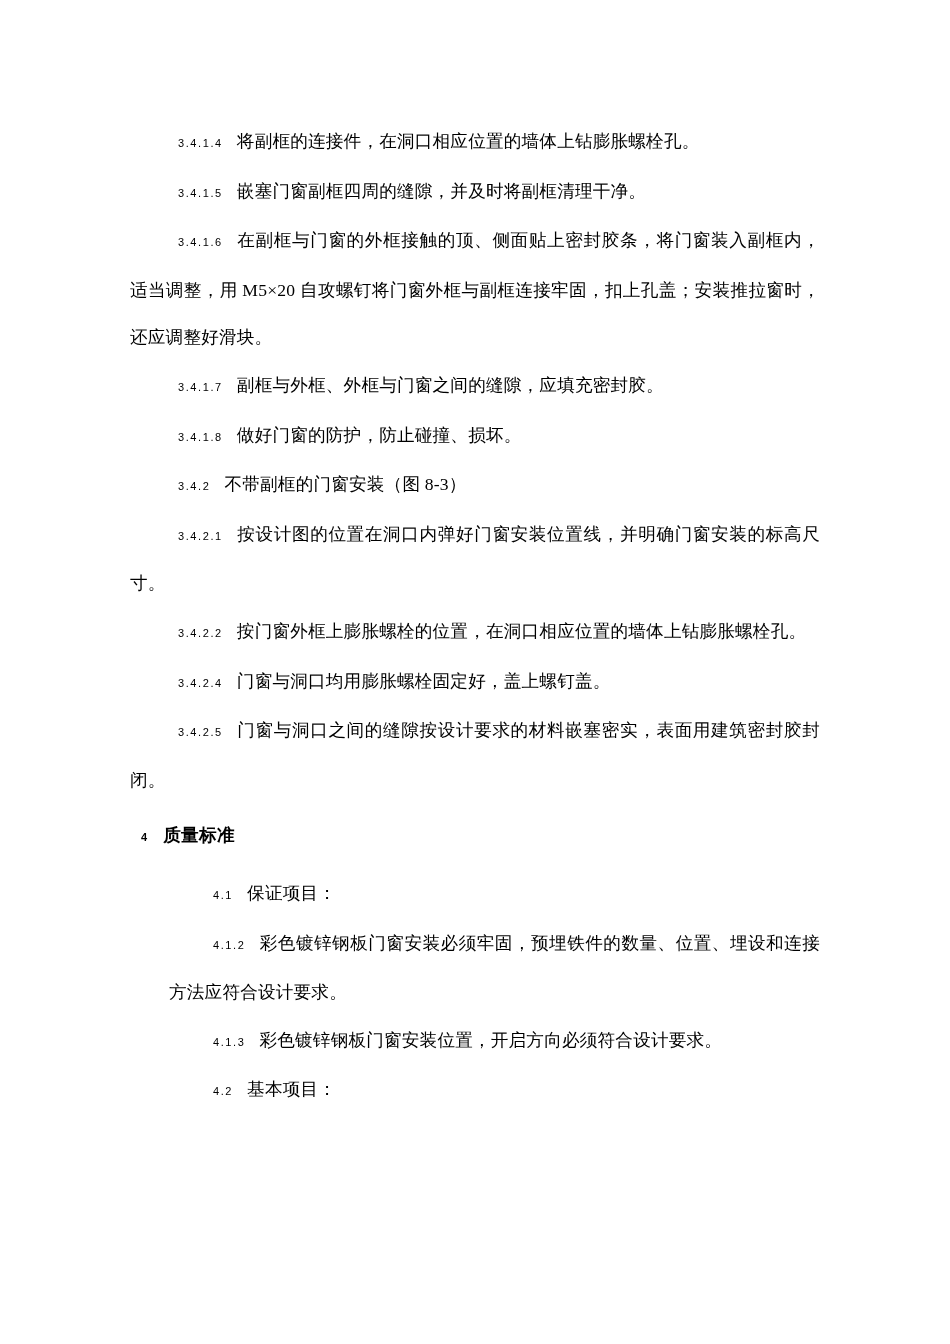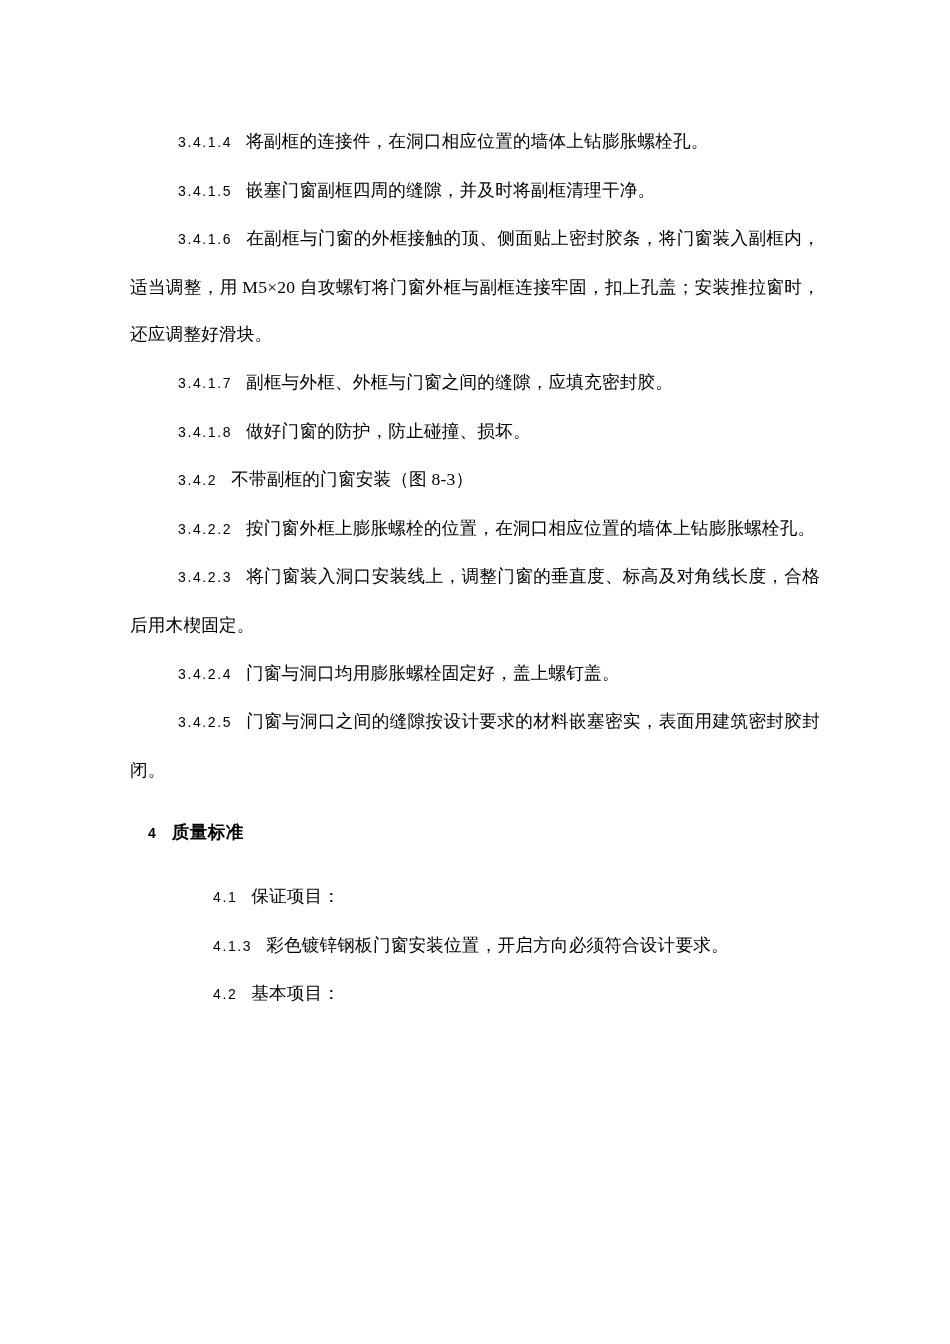--- a/index.html
+++ b/index.html
@@ -35,31 +35,31 @@
     text-justify: inter-character;
     text-indent: 48px;
     font-family: "Liberation Serif", "DejaVu Serif", serif;
     letter-spacing: 0.2px;
     word-break: break-all;
     white-space: normal;
   }
   
   .num {
     font-family: "Liberation Sans", "DejaVu Sans", sans-serif;
-    font-size: 14px;
+    font-size: 11px;
     letter-spacing: 1.6px;
     white-space: nowrap;
   }
   .gap {
     display: inline-block;
     width: 14px;
   }
   
   p.heading {
-    margin: 15px;
+    margin: 8px;
     font-size: 17.6px;
     line-height: 47.6px;
     font-weight: bold;
     text-indent: 3px;
     font-family: "Liberation Sans", "DejaVu Sans", sans-serif;
     letter-spacing: 0.4px;
   }
   p.heading .num {
     font-family: "Liberation Sans", "DejaVu Sans", sans-serif;
     font-weight: bold;
@@ -85,33 +85,34 @@
     <p class="para"><span class="num">3.4.1.5</span><span class="gap"></span><span>嵌塞门窗副框四周的缝隙，并及时将副框清理干净。</span></p>
 
     <p class="para"><span class="num">3.4.1.6</span><span class="gap"></span><span>在副框与门窗的外框接触的顶、侧面贴上密封胶条，将门窗装入副框内，适当调整，用 M5×20 自攻螺钉将门窗外框与副框连接牢固，扣上孔盖；安装推拉窗时，还应调整好滑块。</span></p>
 
     <p class="para"><span class="num">3.4.1.7</span><span class="gap"></span><span>副框与外框、外框与门窗之间的缝隙，应填充密封胶。</span></p>
 
     <p class="para"><span class="num">3.4.1.8</span><span class="gap"></span><span>做好门窗的防护，防止碰撞、损坏。</span></p>
 
     <p class="para"><span class="num">3.4.2</span><span class="gap"></span><span>不带副框的门窗安装（图 8-3）</span></p>
 
+    <p class="para"><span class="num">3.4.2.1</span><span class="gap"></span><span>按设计图的位置在洞口内弹好门窗安装位置线，并明确门窗安装的标高尺寸。</span></p>
 
     <p class="para"><span class="num">3.4.2.2</span><span class="gap"></span><span>按门窗外框上膨胀螺栓的位置，在洞口相应位置的墙体上钻膨胀螺栓孔。</span></p>
 
-    <p class="para"><span class="num">3.4.2.3</span><span class="gap"></span><span>将门窗装入洞口安装线上，调整门窗的垂直度、标高及对角线长度，合格后用木楔固定。</span></p>
 
     <p class="para"><span class="num">3.4.2.4</span><span class="gap"></span><span>门窗与洞口均用膨胀螺栓固定好，盖上螺钉盖。</span></p>
 
     <p class="para"><span class="num">3.4.2.5</span><span class="gap"></span><span>门窗与洞口之间的缝隙按设计要求的材料嵌塞密实，表面用建筑密封胶封闭。</span></p>
 
     <p class="heading"><span class="num">4</span><span class="gap"></span><span>质量标准</span></p>
 
     <p class="para lvl2"><span class="num">4.1</span><span class="gap"></span><span>保证项目：</span></p>
 
 
+    <p class="para lvl2"><span class="num">4.1.2</span><span class="gap"></span><span>彩色镀锌钢板门窗安装必须牢固，预埋铁件的数量、位置、埋设和连接方法应符合设计要求。</span></p>
 
     <p class="para lvl2"><span class="num">4.1.3</span><span class="gap"></span><span>彩色镀锌钢板门窗安装位置，开启方向必须符合设计要求。</span></p>
 
     <p class="para lvl2"><span class="num">4.2</span><span class="gap"></span><span>基本项目：</span></p>
 
   </div>
 </div>
 
 </body></html>

